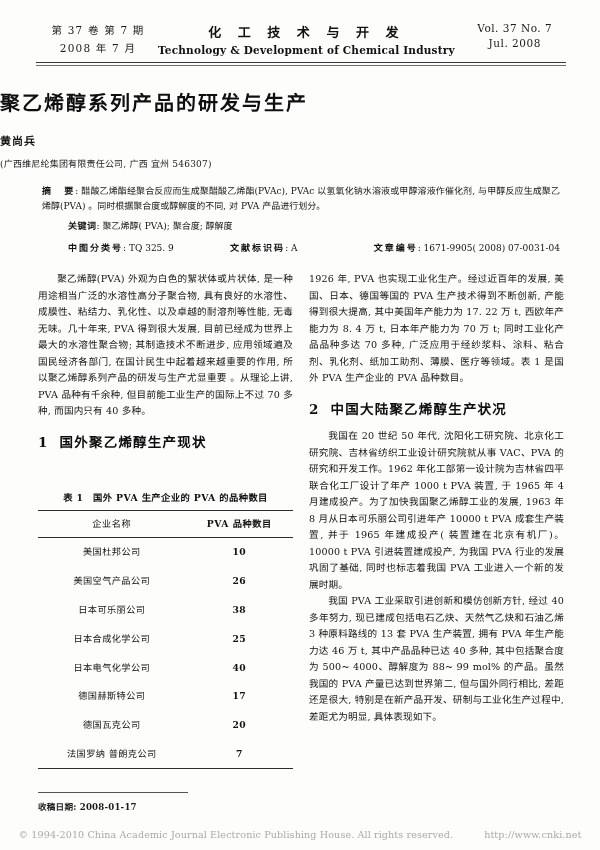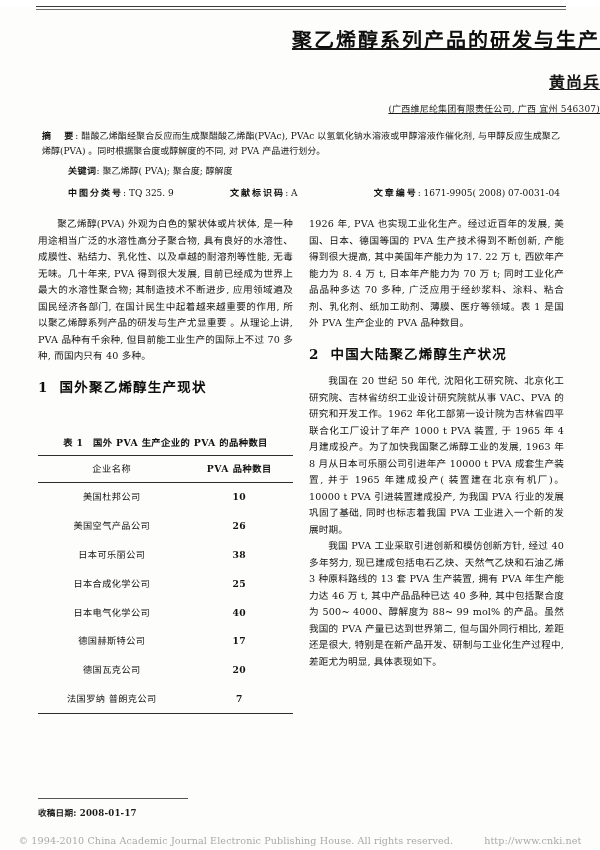--- a/index.html
+++ b/index.html
@@ -73,34 +73,33 @@
   .rule-double {
     margin: 6px 34px 0 36px;
     border-top: 1.6px solid #3a3a3a;
     border-bottom: 0.8px solid #6d6d6d;
     height: 2px;
     box-sizing: content-box;
   }
 
   
   .title-block {
-    text-align: right;
-    margin-top: 17px;
-    text-decoration: underline;
+    text-align: left;
+    margin-top: 24px;
   }
   .doc-title {
     font-size: 20px;
     font-weight: bold;
     letter-spacing: 2px;
     color: #0f0f0f;
     line-height: 1.3;
   }
   .authors {
     margin-top: 16px;
-    font-size: 16px;
+    font-size: 11px;
     font-weight: bold;
     letter-spacing: 1px;
     color: #161616;
   }
   .affiliation {
     margin-top: 9px;
     font-size: 9px;
     color: #222;
     letter-spacing: 0.2px;
   }
@@ -237,20 +236,34 @@
     font-family: "DejaVu Serif", "Liberation Serif", serif;
     letter-spacing: 0.1px;
   }
   .copyright .url { margin-left: 31px; }
 </style>
 </head>
 <body>
 
 <div class="page">
 
+  <div class="masthead">
+    <div class="mast-col mast-left">
+      <div class="mast-cn">第 37 卷  第 7 期</div>
+      <div class="mast-cn">2008 年 7 月</div>
+    </div>
+    <div class="mast-col mast-center">
+      <div class="mast-journal-cn">化 工 技 术 与 开 发</div>
+      <div class="mast-journal-en">Technology  &amp;  Development of Chemical Industry</div>
+    </div>
+    <div class="mast-col mast-right">
+      <div class="mast-vol">Vol. 37   No. 7</div>
+      <div class="mast-date">Jul. 2008</div>
+    </div>
+  </div>
   <div class="rule-double"></div>
 
   <div class="title-block">
     <div class="doc-title">聚乙烯醇系列产品的研发与生产</div>
     <div class="authors">黄尚兵</div>
     <div class="affiliation">(广西维尼纶集团有限责任公司, 广西 宜州   546307)</div>
   </div>
 
   <div class="abstract-block">
     <div>

